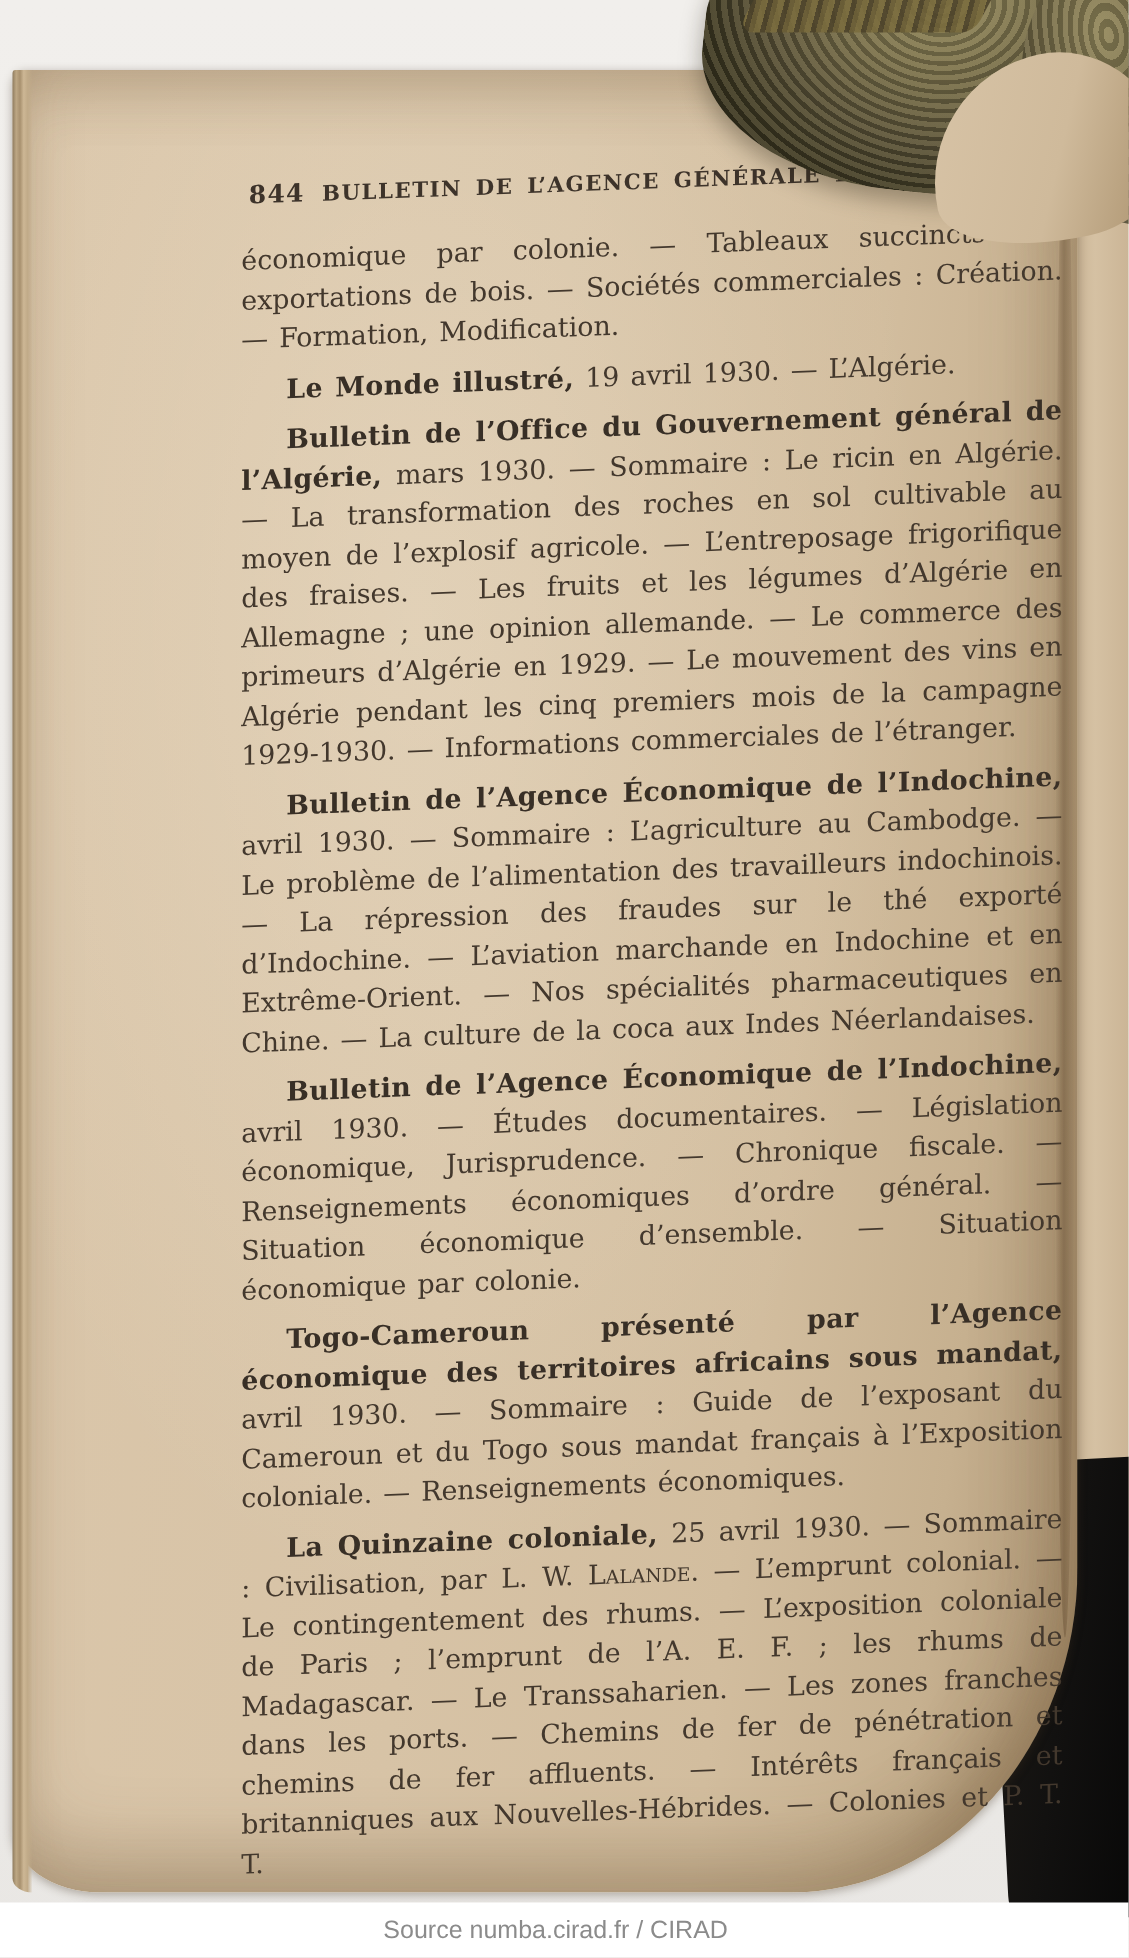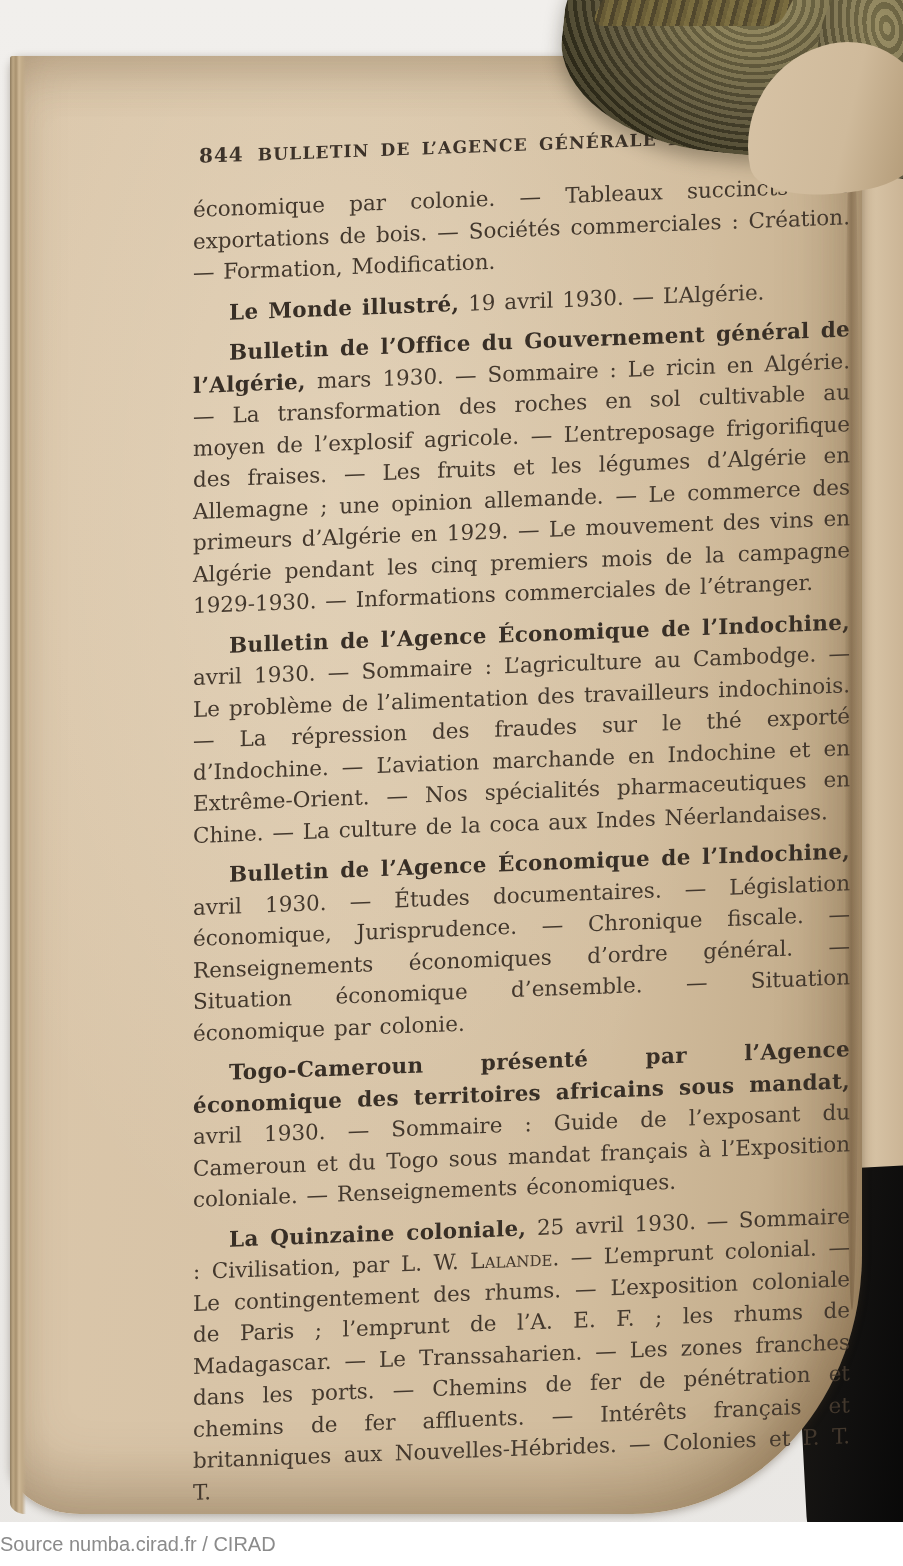--- a/index.html
+++ b/index.html
@@ -91,21 +91,21 @@
   .para{
     margin:0 0 9px 0;font-size:21.5px;line-height:31.5px;
     text-align:justify;word-spacing:2px;
   }
   .para.indent{text-indent:36px;}
   .para b.lead{font-weight:700;color:#382f26;letter-spacing:.3px;}
   .sc{font-variant:small-caps;}
   
   .bottom-bar{
     position:absolute;left:0;top:1522px;width:903px;height:44px;z-index:10;
-    background:#ffffff;display:flex;align-items:center;justify-content:flex-start;
+    background:#ffffff;display:flex;align-items:center;justify-content:center;
     padding-right:14px;box-sizing:border-box;
     font-family:"Liberation Sans","DejaVu Sans",sans-serif;
     font-size:20px;color:#8b8b8b;
   }
 </style>
 </head>
 <body>
 
 <div class="scene">
 

